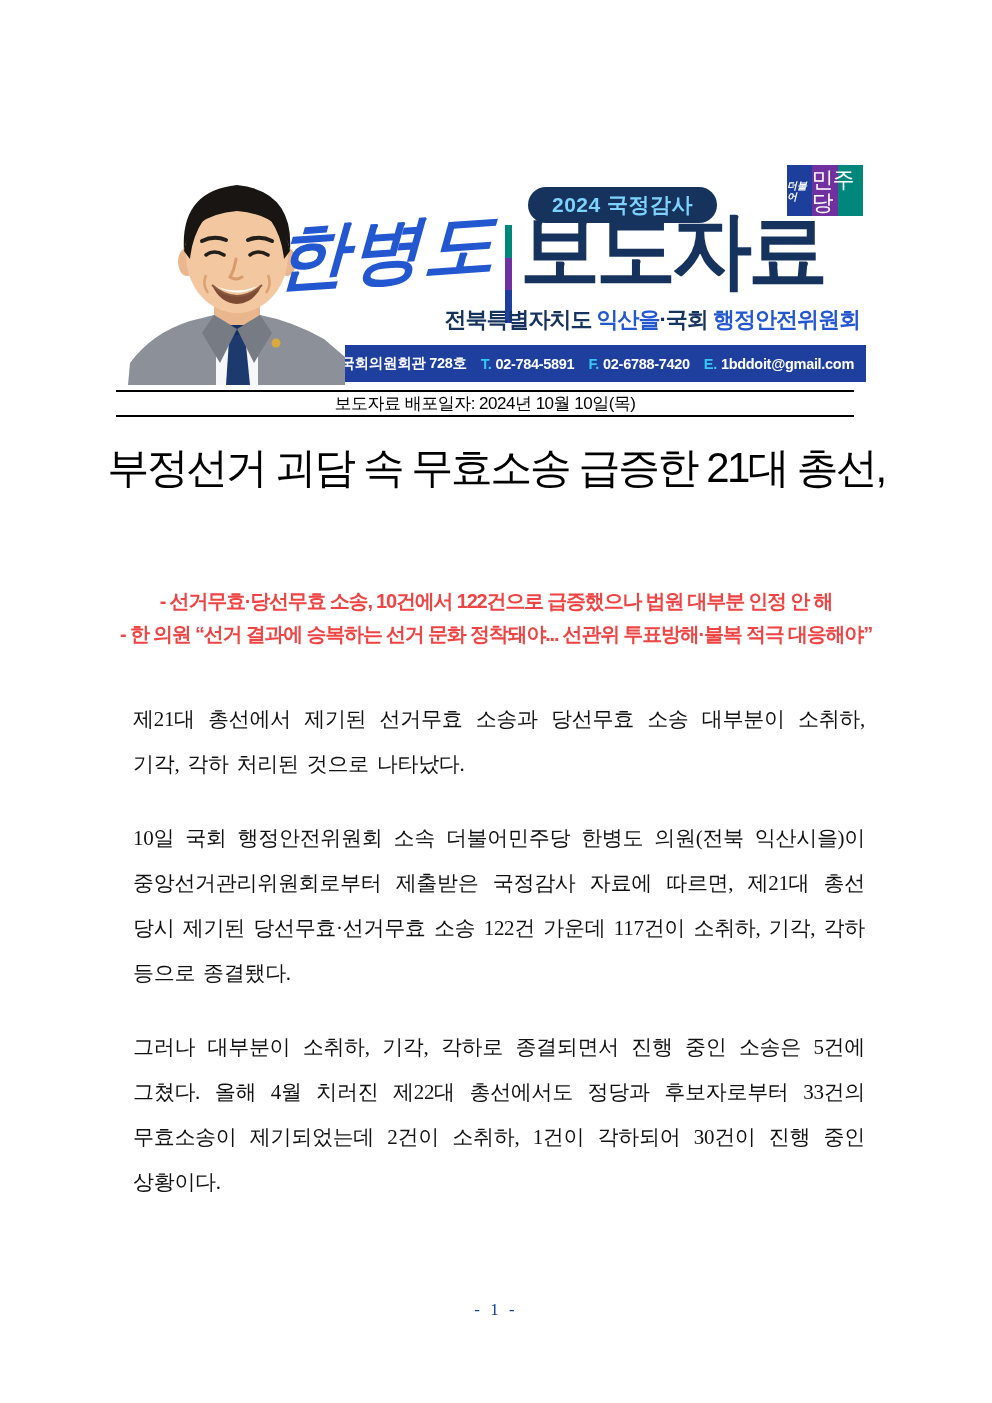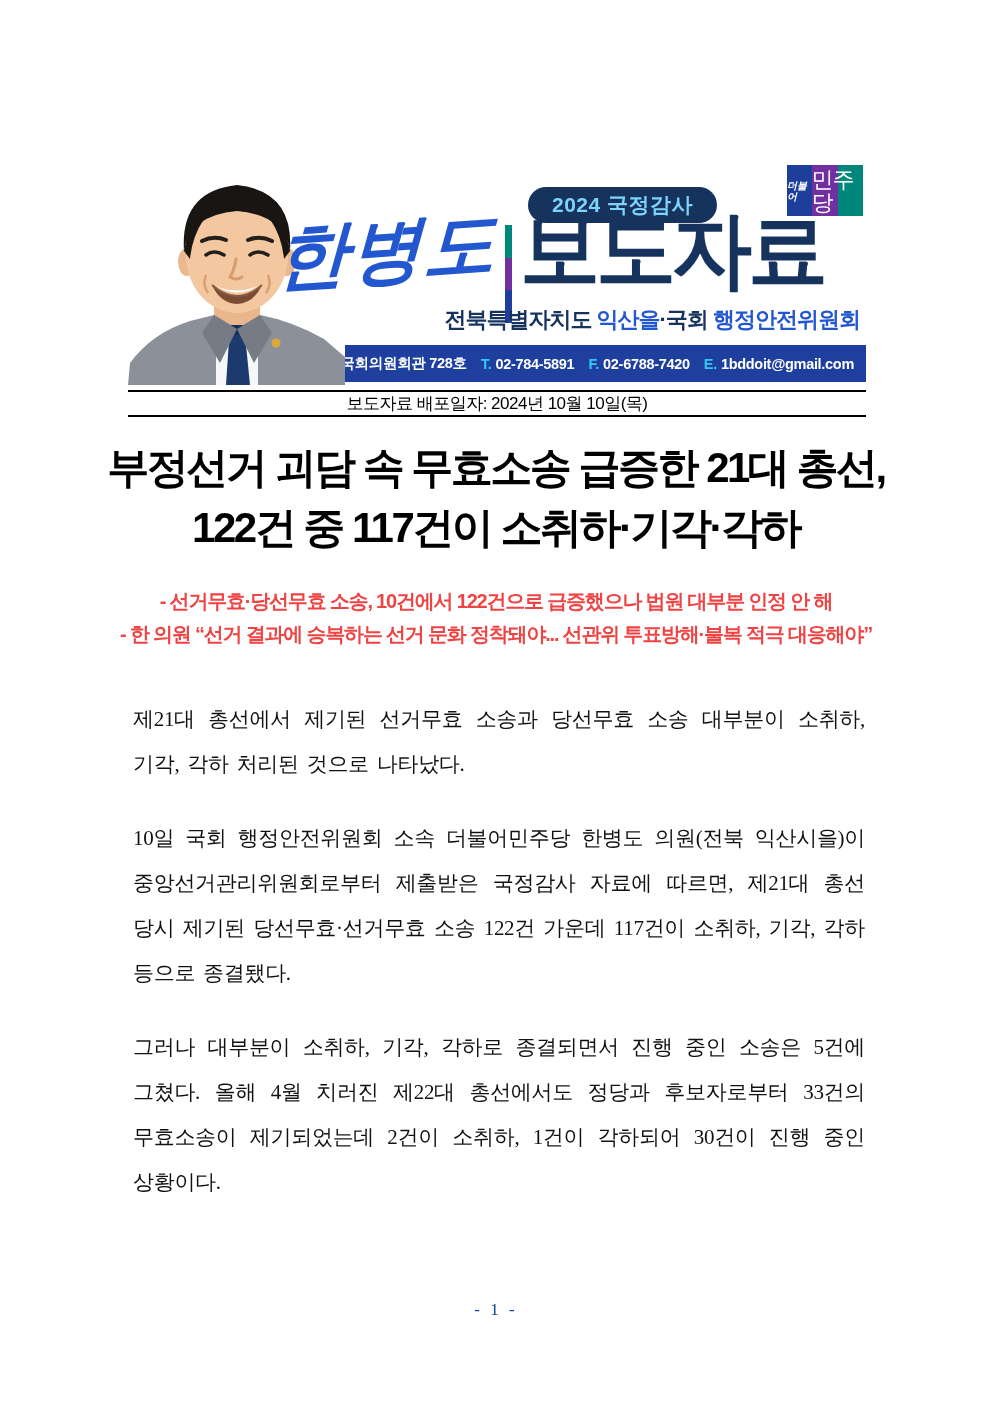--- a/index.html
+++ b/index.html
@@ -72,31 +72,31 @@
 
   .subtitle {
     position:absolute; right:6px; top:142px; z-index:3;
     font-size:22px; font-weight:800; letter-spacing:-1px; white-space:nowrap;
   }
   .subtitle .navy { color:#16335e; }
   .subtitle .blue { color:#2257d0; }
 
   
   .date-box {
-    position:absolute; left:128px; top:390px; width:738px; height:27px;
+    position:absolute; left:116px; top:390px; width:738px; height:27px;
     border-top:2px solid #000; border-bottom:2px solid #000;
     display:flex; align-items:center; justify-content:center;
     font-size:17px; color:#000; letter-spacing:-0.5px;
   }
 
   
   .headline {
     position:absolute; left:0; top:438px; width:100%;
     text-align:center; color:#000;
-    font-size:42px; font-weight:700; line-height:60px; letter-spacing:-2.5px;
+    font-size:42px; font-weight:400; line-height:60px; letter-spacing:-2.5px;
   }
   .headline span { display:block; }
 
   
   .bullets {
     position:absolute; left:100px; top:585px; width:792px;
     text-align:center; color:#ef4444;
     font-size:20px; font-weight:800; line-height:33px; letter-spacing:-1.2px;
   }
 
@@ -206,21 +206,20 @@
 
     <div class="subtitle">
       <span class="navy">전북특별자치도 </span><span class="blue">익산을</span><span class="navy">·국회 </span><span class="blue">행정안전위원회</span>
     </div>
   </div>
 
   <div class="date-box">보도자료 배포일자: 2024년 10월 10일(목)</div>
 
   <h1 class="headline">
     <span>부정선거 괴담 속 무효소송 급증한 21대 총선,</span>
-    <span>122건 중 117건이 소취하·기각·각하</span>
   </h1>
 
   <div class="bullets">
     <div>- 선거무효·당선무효 소송, 10건에서 122건으로 급증했으나 법원 대부분 인정 안 해</div>
     <div>- 한 의원 “선거 결과에 승복하는 선거 문화 정착돼야... 선관위 투표방해·불복 적극 대응해야”</div>
   </div>
 
   <div class="body-text">
     <p>제21대 총선에서 제기된 선거무효 소송과 당선무효 소송 대부분이 소취하, 기각, 각하 처리된 것으로 나타났다.</p>
     <p>10일 국회 행정안전위원회 소속 더불어민주당 한병도 의원(전북 익산시을)이 중앙선거관리위원회로부터 제출받은 국정감사 자료에 따르면, 제21대 총선 당시 제기된 당선무효·선거무효 소송 122건 가운데 117건이 소취하, 기각, 각하 등으로 종결됐다.</p>

